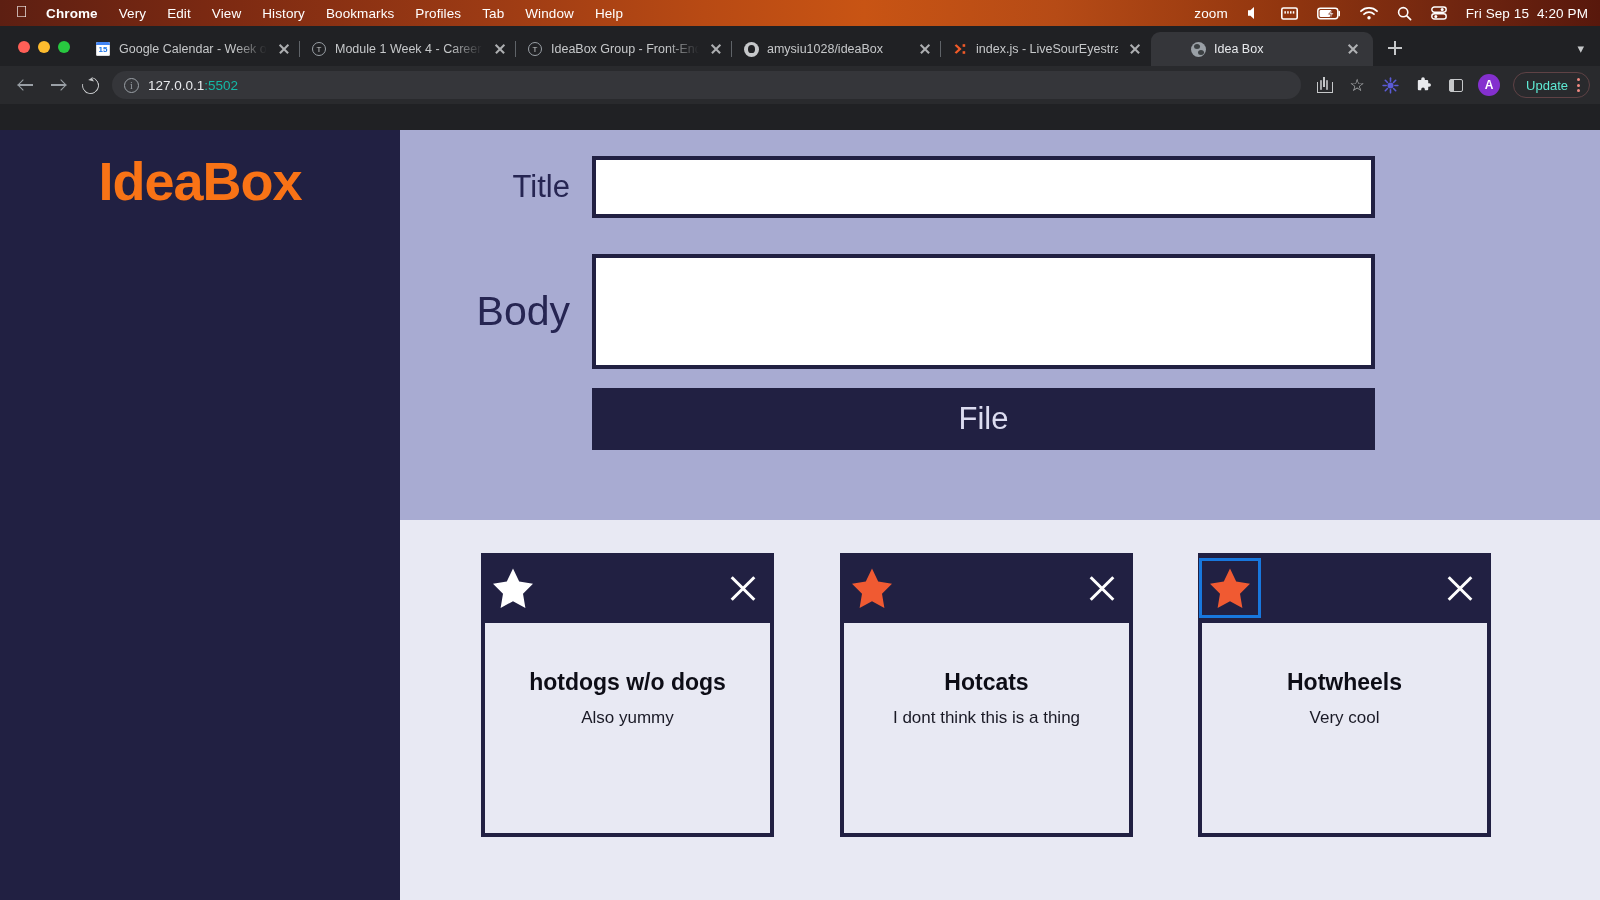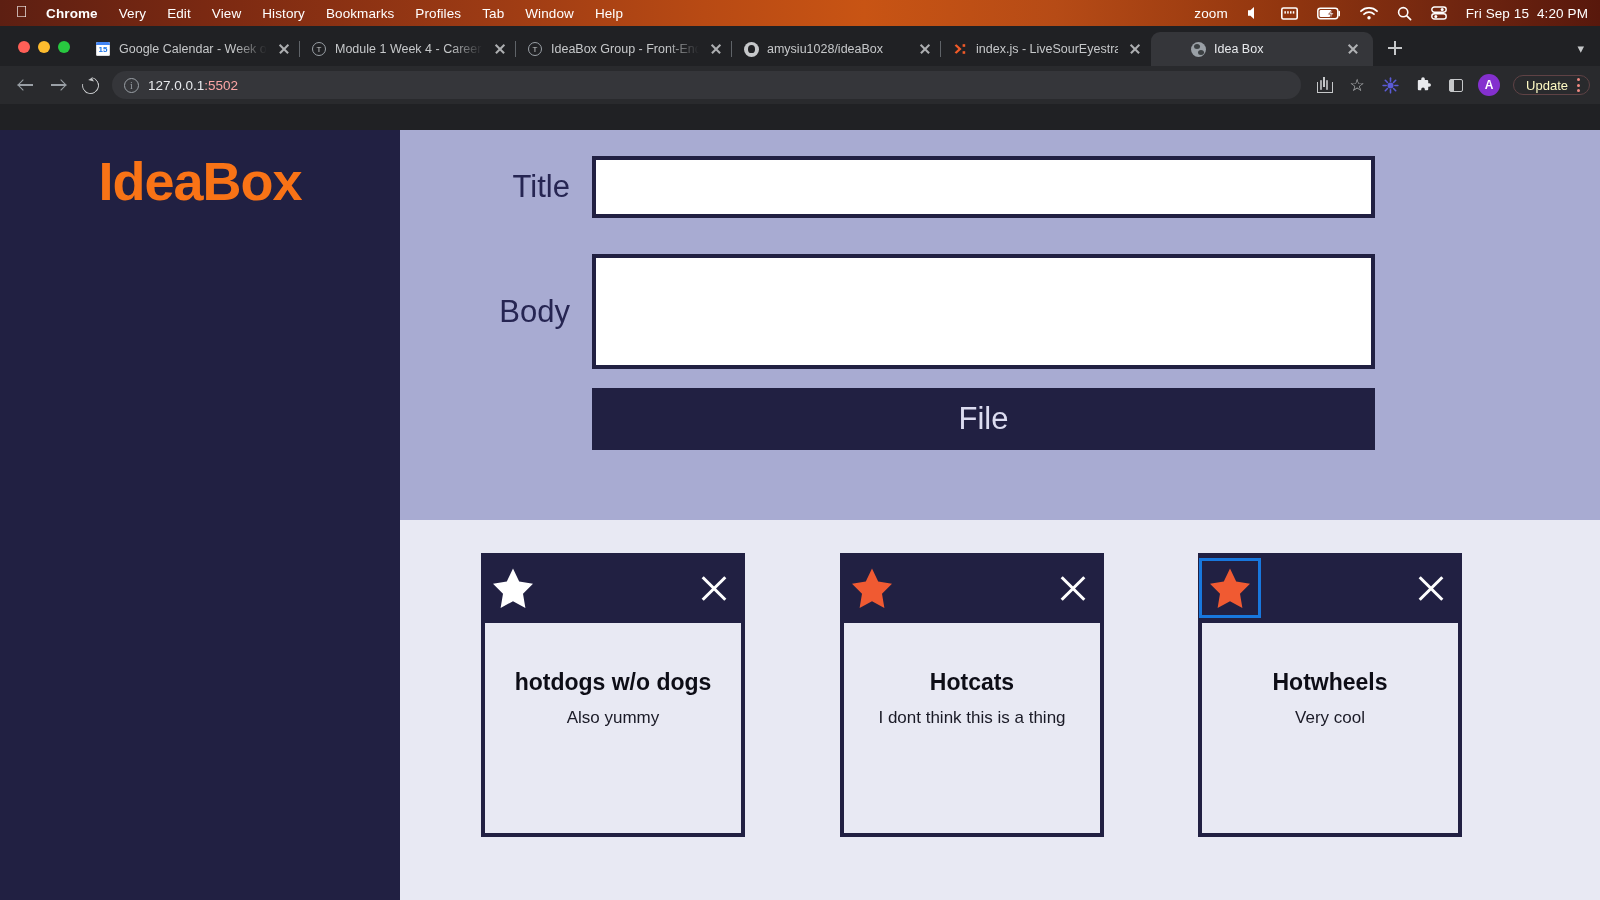--- a/index.html
+++ b/index.html
@@ -82,34 +82,34 @@
   .reload { width:17px; height:17px; border:1.8px solid #c6c8ca; border-radius:50%; border-top-color:transparent; transform:rotate(-35deg); position:relative;}
   .reload::after{content:"";position:absolute;right:-1px;top:-1px;border:3.6px solid transparent;border-bottom-color:#c6c8ca;transform:rotate(50deg);}
 
   .omnibox {
     flex:1; height:28px; background:#35363a; border-radius:14px;
     display:flex; align-items:center; padding:0 10px 0 12px; margin:0 8px 0 6px;
   }
   .infoicon{width:15px;height:15px;border:1.4px solid #9aa0a6;border-radius:50%;display:flex;align-items:center;justify-content:center;
             font-size:10px;color:#9aa0a6;font-family:"Liberation Serif",serif;margin-right:9px;flex:0 0 15px;}
   .urltext{font-size:13.5px;color:#e8eaed;}
-  .urltext .sub{color:#fca5a5;}
+  .urltext .sub{color:#14b8a6;}
   .tbicons{display:flex;align-items:center;gap:3px;}
   .tbico{width:30px;height:30px;display:flex;align-items:center;justify-content:center;color:#c6c8ca;}
   .share-ico{width:14px;height:16px;position:relative;}
   .share-ico::before{content:"";position:absolute;left:0;bottom:0;width:14px;height:10px;border:1.6px solid #c6c8ca;border-top:none;}
   .share-ico::after{content:"";position:absolute;left:6.2px;top:0;width:1.6px;height:10px;background:#c6c8ca;
     box-shadow:-3px 3px 0 -0.2px #c6c8ca, 3px 3px 0 -0.2px #c6c8ca;}
   .star-ico{font-size:17px;line-height:1;color:#c6c8ca;}
   .ext-burst{width:17px;height:17px;position:relative;}
   .puzzle{width:17px;height:17px;}
   .sidepanel{width:14px;height:13px;border:1.8px solid #c6c8ca;border-radius:2px;position:relative;}
   .sidepanel::after{content:"";position:absolute;left:0;top:0;bottom:0;width:4px;background:#c6c8ca;}
   .avatar{width:22px;height:22px;border-radius:50%;background:#8430ce;color:#fff;display:flex;align-items:center;justify-content:center;font-size:12px;font-weight:bold;}
-  .updatebtn{height:20px;border:1px solid #5f4245;border-radius:13px;color:#fef9c3;font-size:13px;display:flex;align-items:center;padding:0 6px 0 12px;margin-left:6px;}
+  .updatebtn{height:26px;border:1px solid #5f4245;border-radius:13px;color:#5eead4;font-size:13px;display:flex;align-items:center;padding:0 6px 0 12px;margin-left:6px;}
   .kebab{display:flex;flex-direction:column;gap:2.2px;margin-left:9px;margin-right:3px;}
   .kebab i{width:3px;height:3px;border-radius:50%;background:#f28b82;display:block;}
 
   
   .page { position:absolute; top:104px; left:0; width:1600px; height:796px; background:#e8e9f3; }
 
   .sidebar {
     position:absolute; left:0; top:0; width:400px; height:796px; background:#212042;
     display:flex; flex-direction:column; align-items:center;
   }
@@ -118,38 +118,38 @@
     margin-top:32px; width:320px; height:55px; background:#a8abd2; color:#262552;
     font-size:23px; font-weight:bold; display:flex; align-items:center; justify-content:center;
     border:none;
   }
 
   .form-panel {
     position:absolute; left:400px; top:0; width:1200px; height:390px; background:#a8abd2;
   }
   .field-row { display:flex; align-items:center;border-radius:27px; }
   .field-label { width:192px; text-align:right; padding-right:22px; color:#262552; font-size:31px; }
-  .field-label.body { font-size:31px; }
+  .field-label.body { font-size:41px; }
   .text-input {
     background:#fff; border:4px solid #212042; width:783px; height:62px;
     font-size:20px; padding:4px 10px; font-family:"Liberation Sans",sans-serif; color:#212042;
   }
   .text-area {
     background:#fff; border:4px solid #212042; width:783px; height:115px;
     font-size:20px; padding:6px 10px; font-family:"Liberation Sans",sans-serif; color:#212042; resize:none;
   }
   .save-btn {
     position:absolute; left:192px; top:258px; width:783px; height:62px;
     background:#212042; color:#dcdcf0; border:none; font-size:31px;
     display:flex; align-items:center; justify-content:center; font-family:"Liberation Sans",sans-serif;
   }
 
   
   .cards { position:absolute; left:400px; top:390px; width:1200px; height:406px; background:#e8e9f3; }
-  .card { position:absolute; top:33px; width:264px; height:284px; }
+  .card { position:absolute; top:33px; width:293px; height:284px; }
   .card-header {
     height:70px; background:#212042; display:flex; align-items:center; justify-content:space-between;
     padding:0 14px 0 10px;
   }
   .card-body {
     height:214px; background:#e8e9f3; border:4px solid #212042; border-top:none;
     padding-top:46px; text-align:center;
   }
   .card-title { font-size:23px; font-weight:bold; color:#0d0d16; }
   .card-text { font-size:17px; color:#1a1a26; margin-top:12px; }

